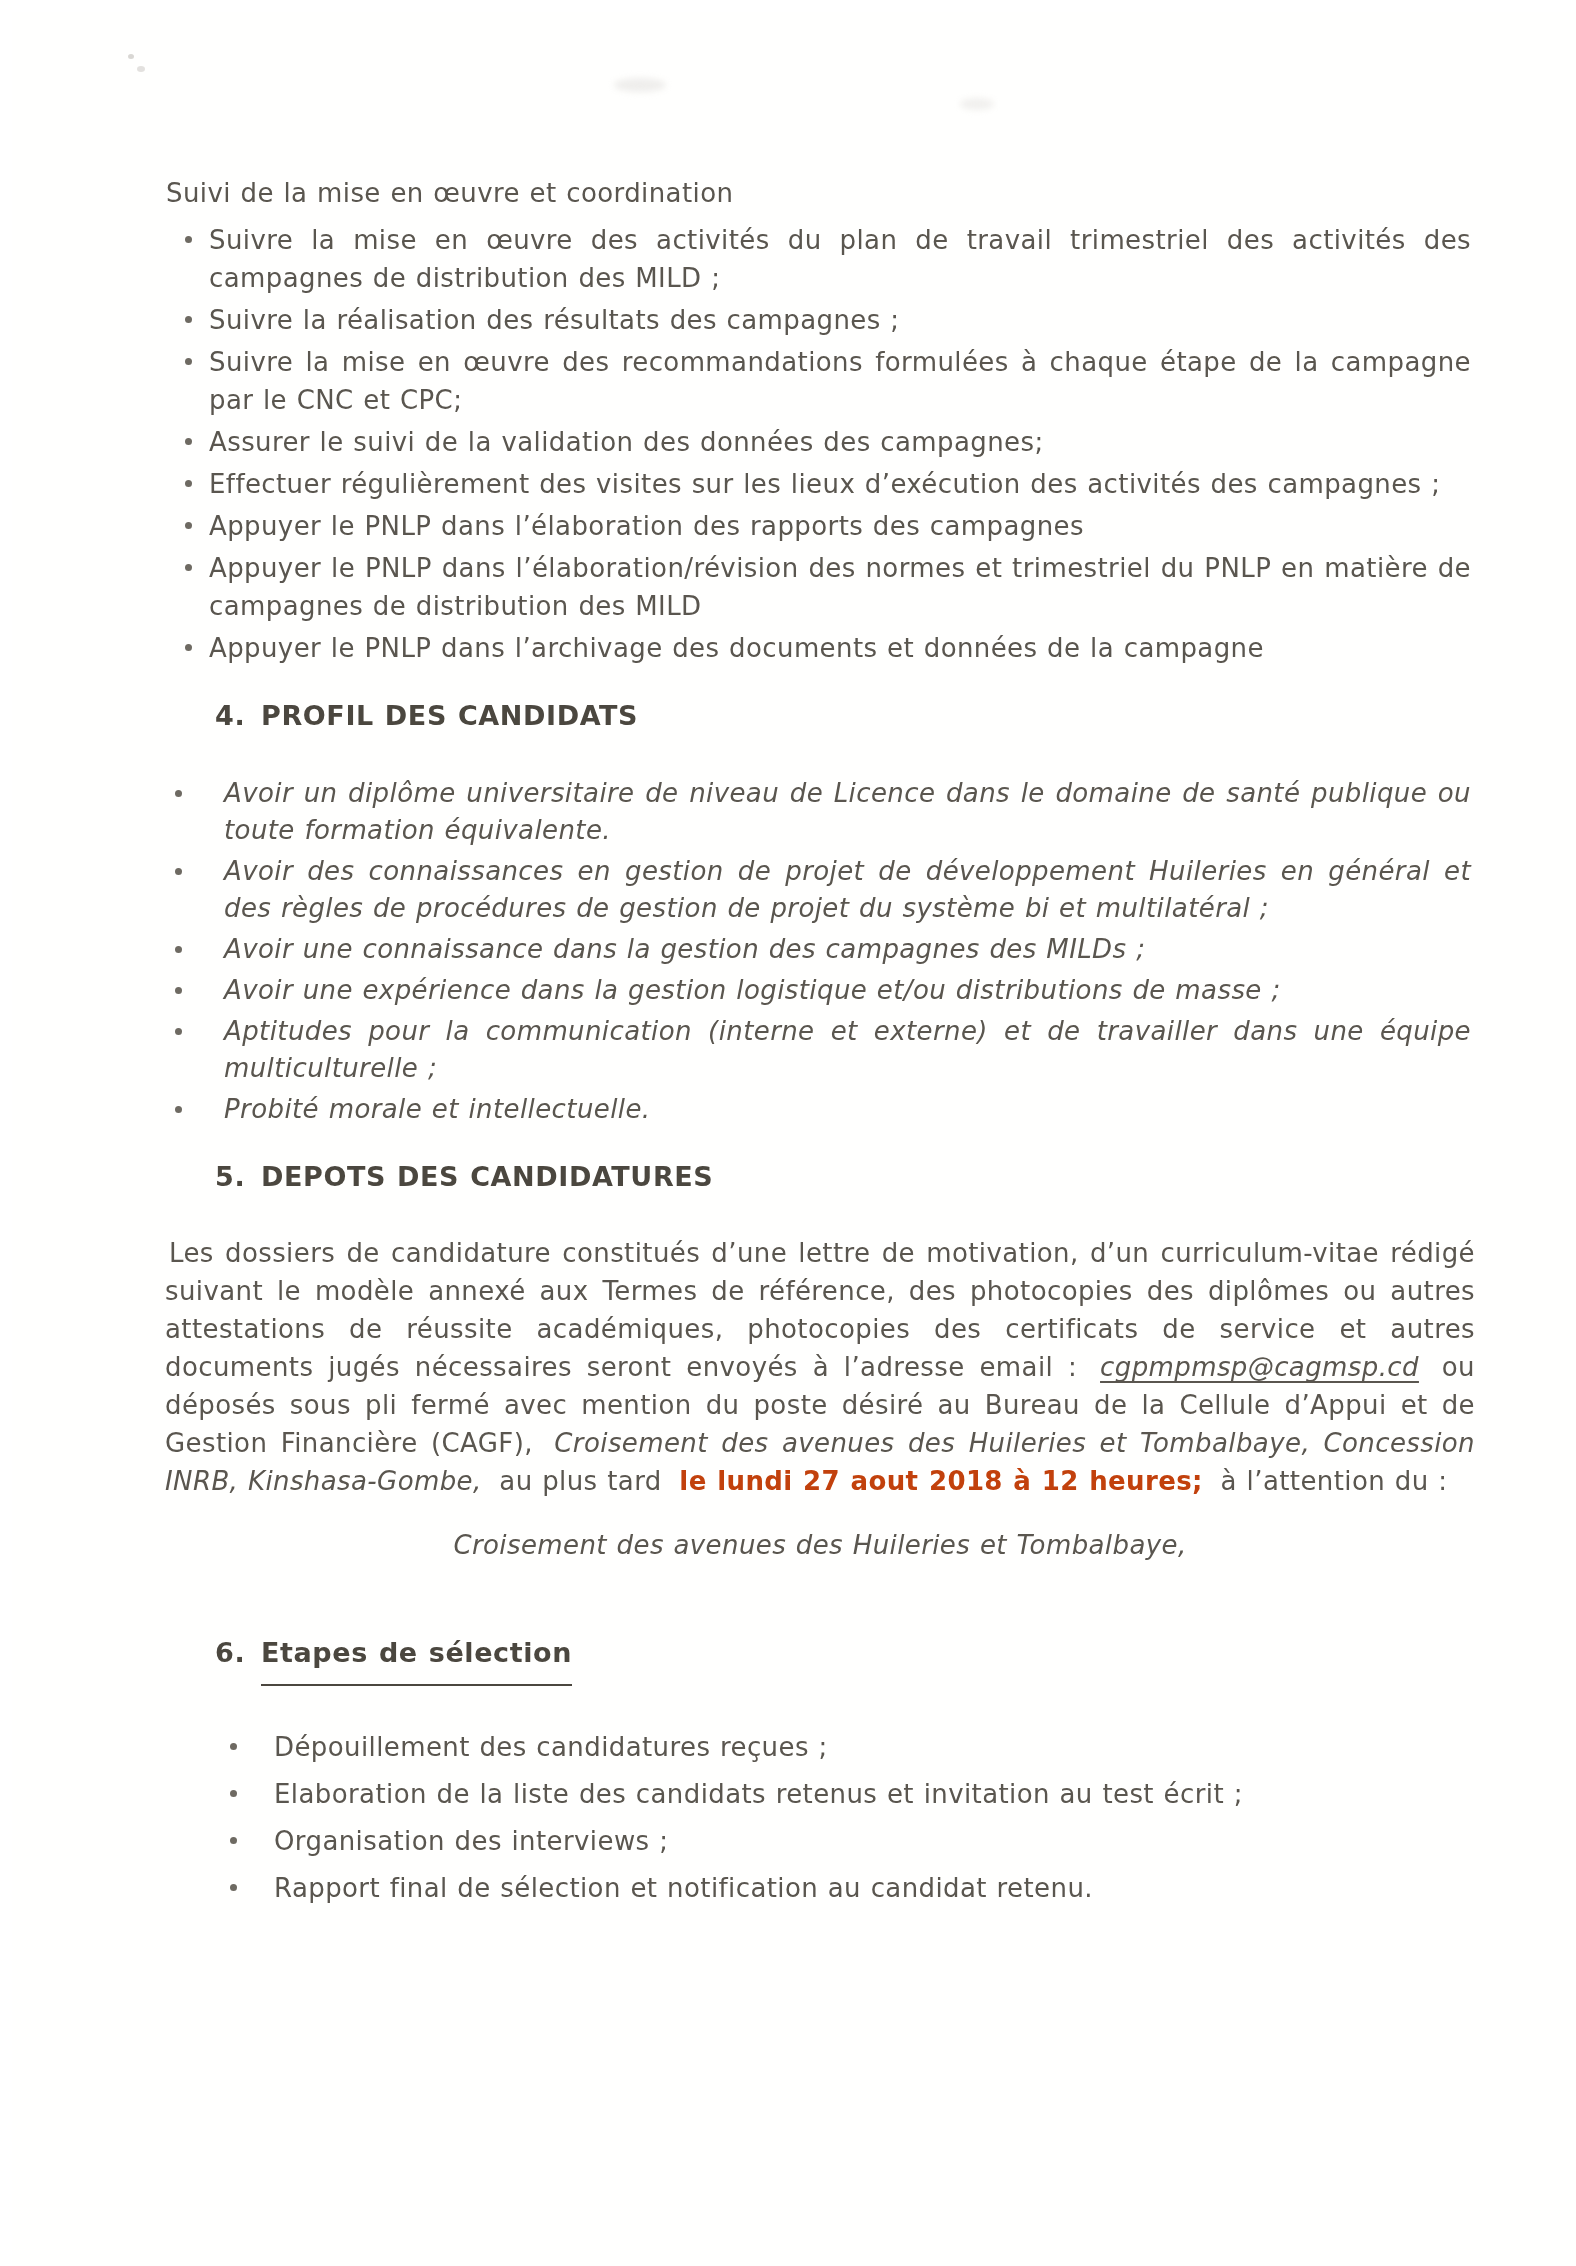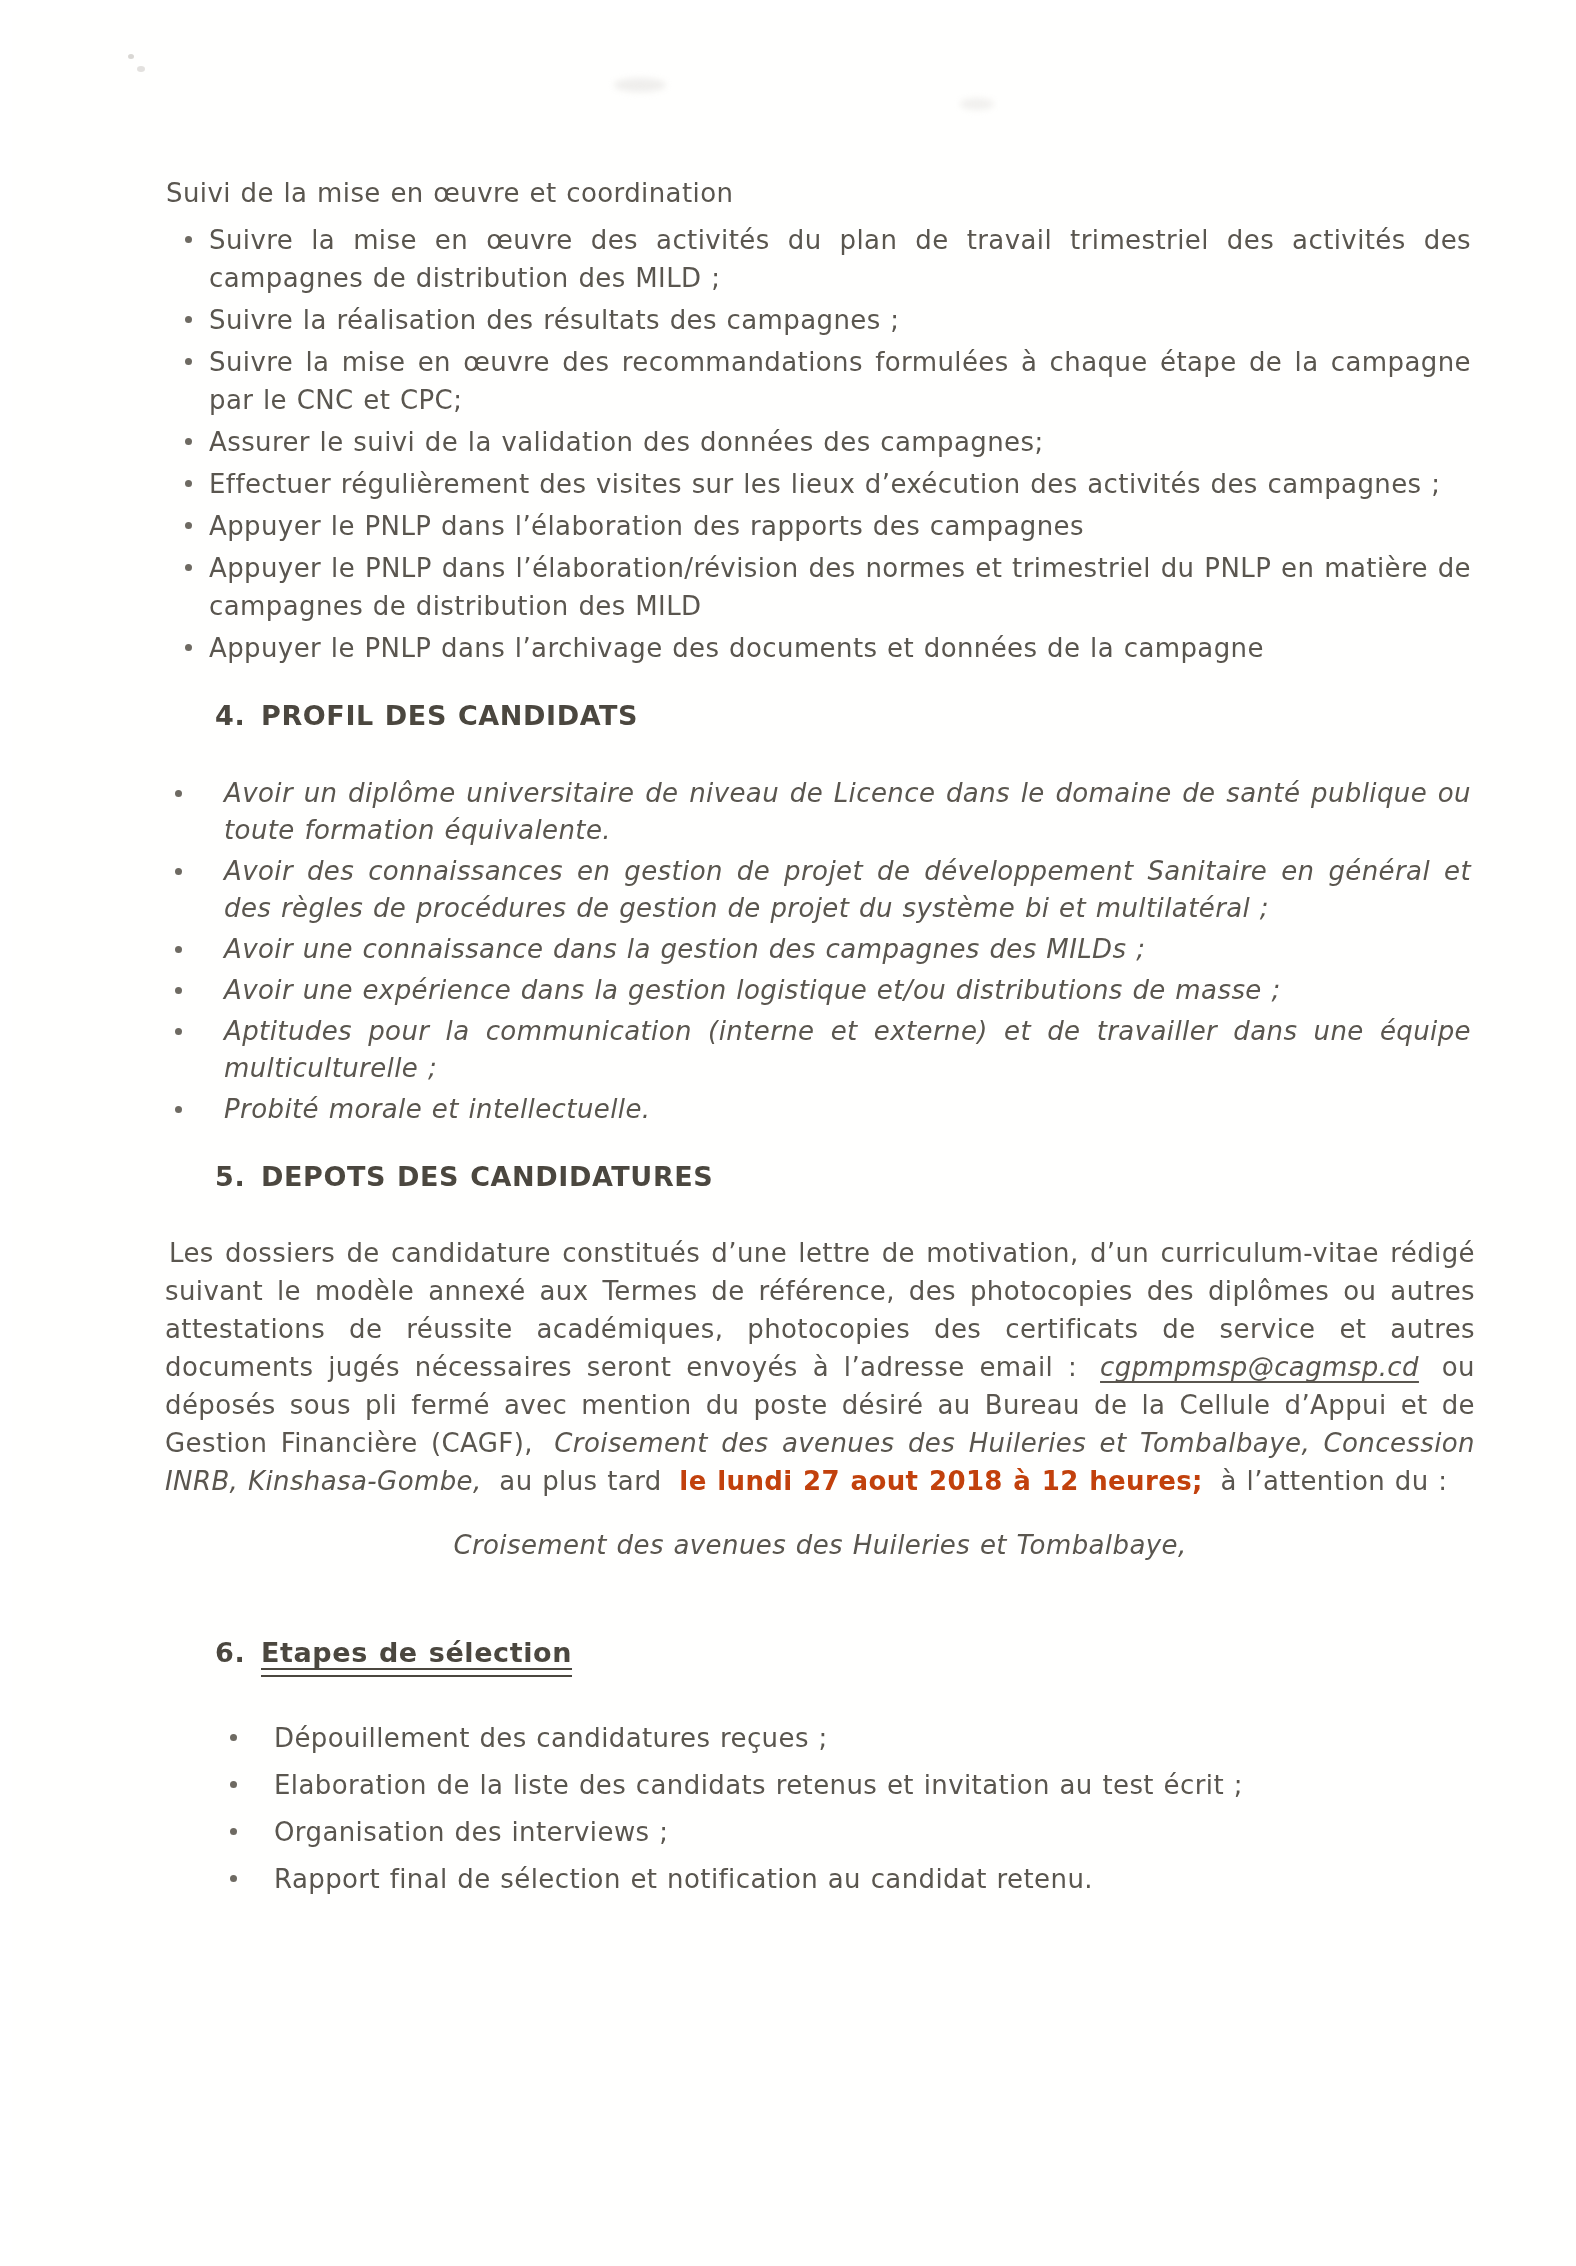--- a/index.html
+++ b/index.html
@@ -45,25 +45,24 @@
   .heading {
     font-size:27px; font-weight:bold; color:#4b473f;
     margin-left:50px; line-height:38px; letter-spacing:0.6px;
     display:flex;
   }
   .heading .hnum { display:inline-block; min-width:38px; }
   .h4 { margin-top:26px; }
   .h5 { margin-top:26px; }
   .h6 { margin-top:66px; }
   .h6 .htext {
-    text-decoration:underline;
     text-decoration-thickness:2px;
     text-underline-offset:6px;
     border-bottom:2.5px solid #4b473f;
-    padding-bottom:3px;
+    padding-bottom:12px;
   }
 
   .para { margin-top:34px; text-align:justify; }
   .em-it { font-style:italic; }
   .em-b  { font-weight:bold; color:#c2410c; }
   .email { font-style:italic; text-decoration:underline; text-underline-offset:5px; text-decoration-thickness:1.5px; }
 
   .address { margin-top:26px; text-align:center; }
   .address p { line-height:38px; }
 
@@ -93,21 +92,21 @@
       <li>Appuyer le PNLP dans l’archivage des documents et données de la campagne</li>
     </ul>
 
     <h2 class="heading h4">
         <span class="hnum">4.</span>
         <span class="htext">PROFIL DES CANDIDATS</span>
       </h2>
 
     <ul class="blist l2">
       <li>Avoir un diplôme universitaire de niveau de Licence dans le domaine de santé publique ou toute formation équivalente.</li>
-      <li>Avoir des connaissances en gestion de projet de développement Sanitaire en général et des règles de procédures de gestion de projet du système bi et multilatéral ;</li>
+      <li>Avoir des connaissances en gestion de projet de développement Huileries en général et des règles de procédures de gestion de projet du système bi et multilatéral ;</li>
       <li>Avoir une connaissance dans la gestion des campagnes des MILDs ;</li>
       <li>Avoir une expérience dans la gestion logistique et/ou distributions de masse ;</li>
       <li>Aptitudes pour la communication (interne et externe) et de travailler dans une équipe multiculturelle ;</li>
       <li>Probité morale et intellectuelle.</li>
     </ul>
 
     <h2 class="heading h5">
         <span class="hnum">5.</span>
         <span class="htext">DEPOTS DES CANDIDATURES</span>
       </h2>

